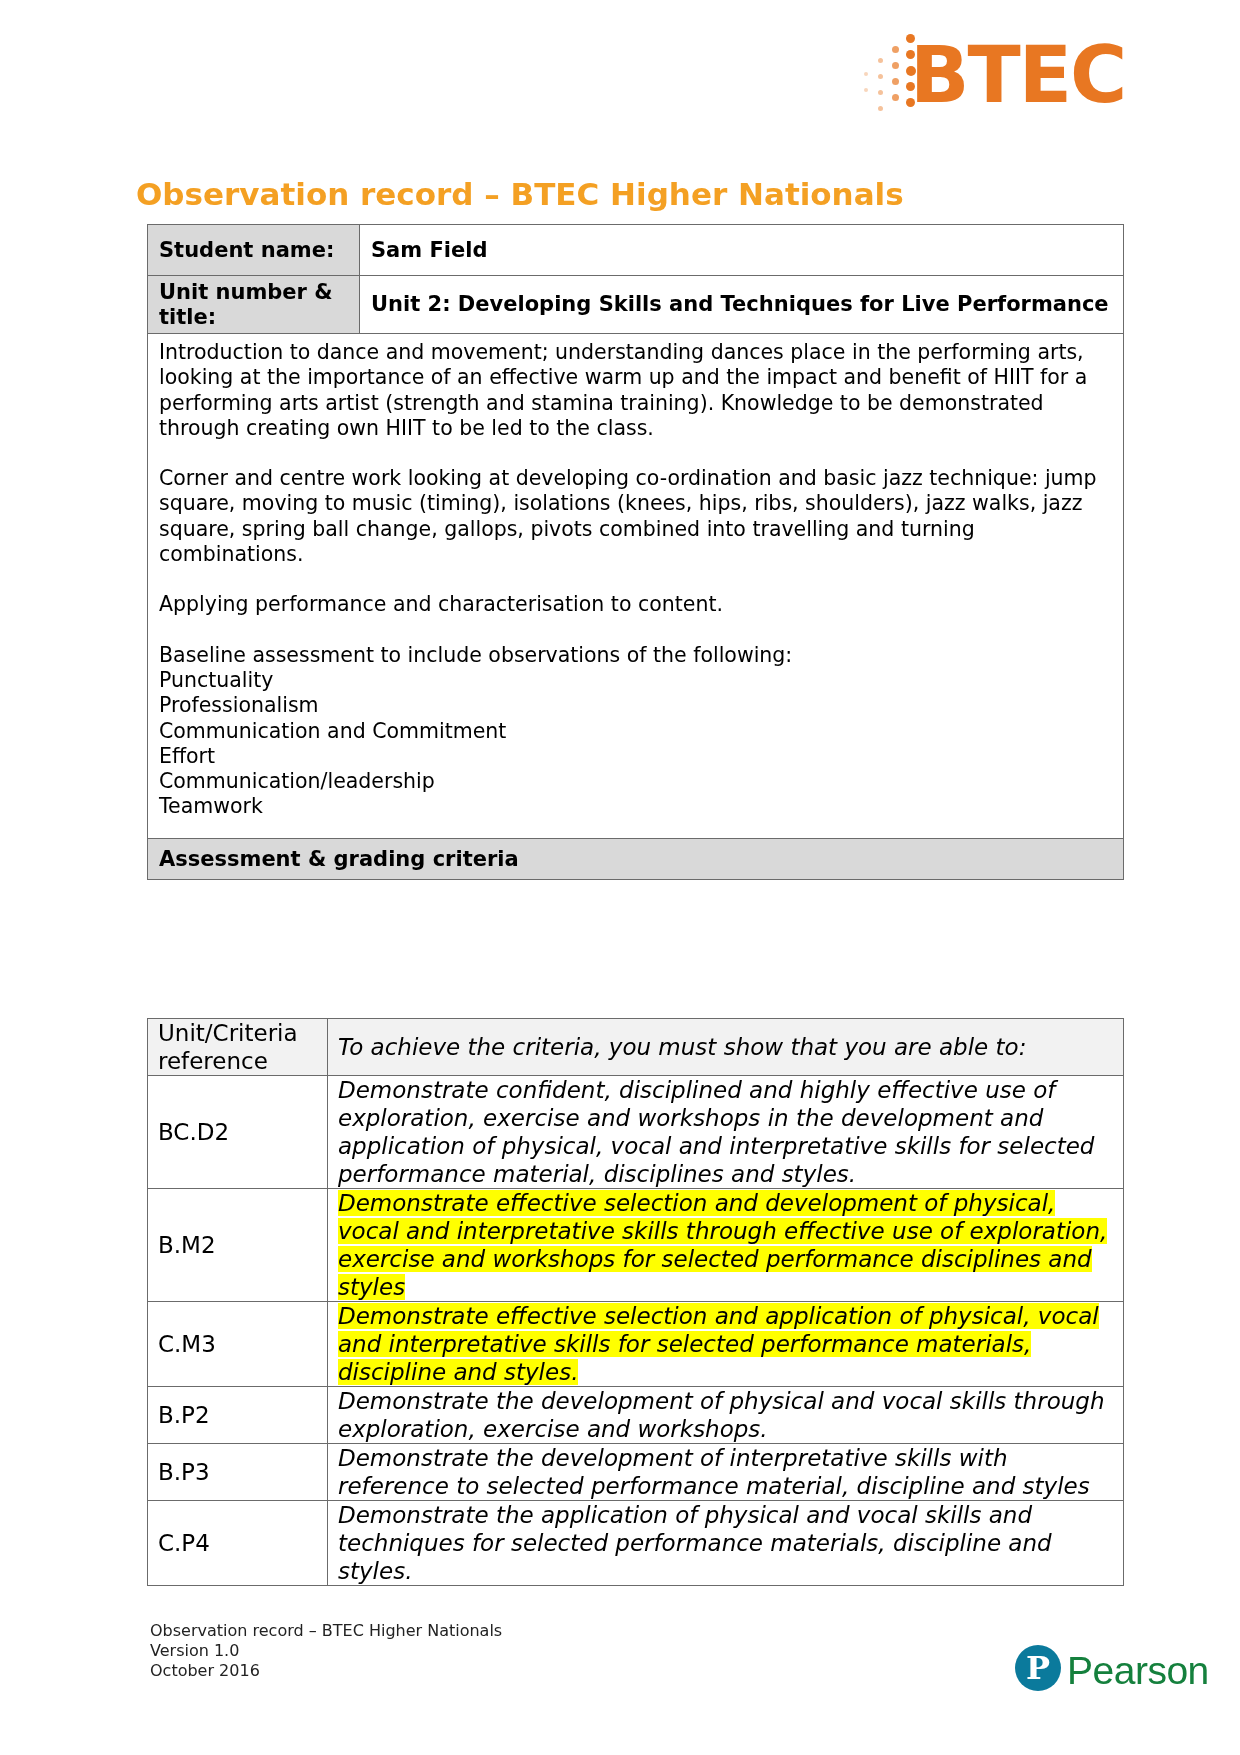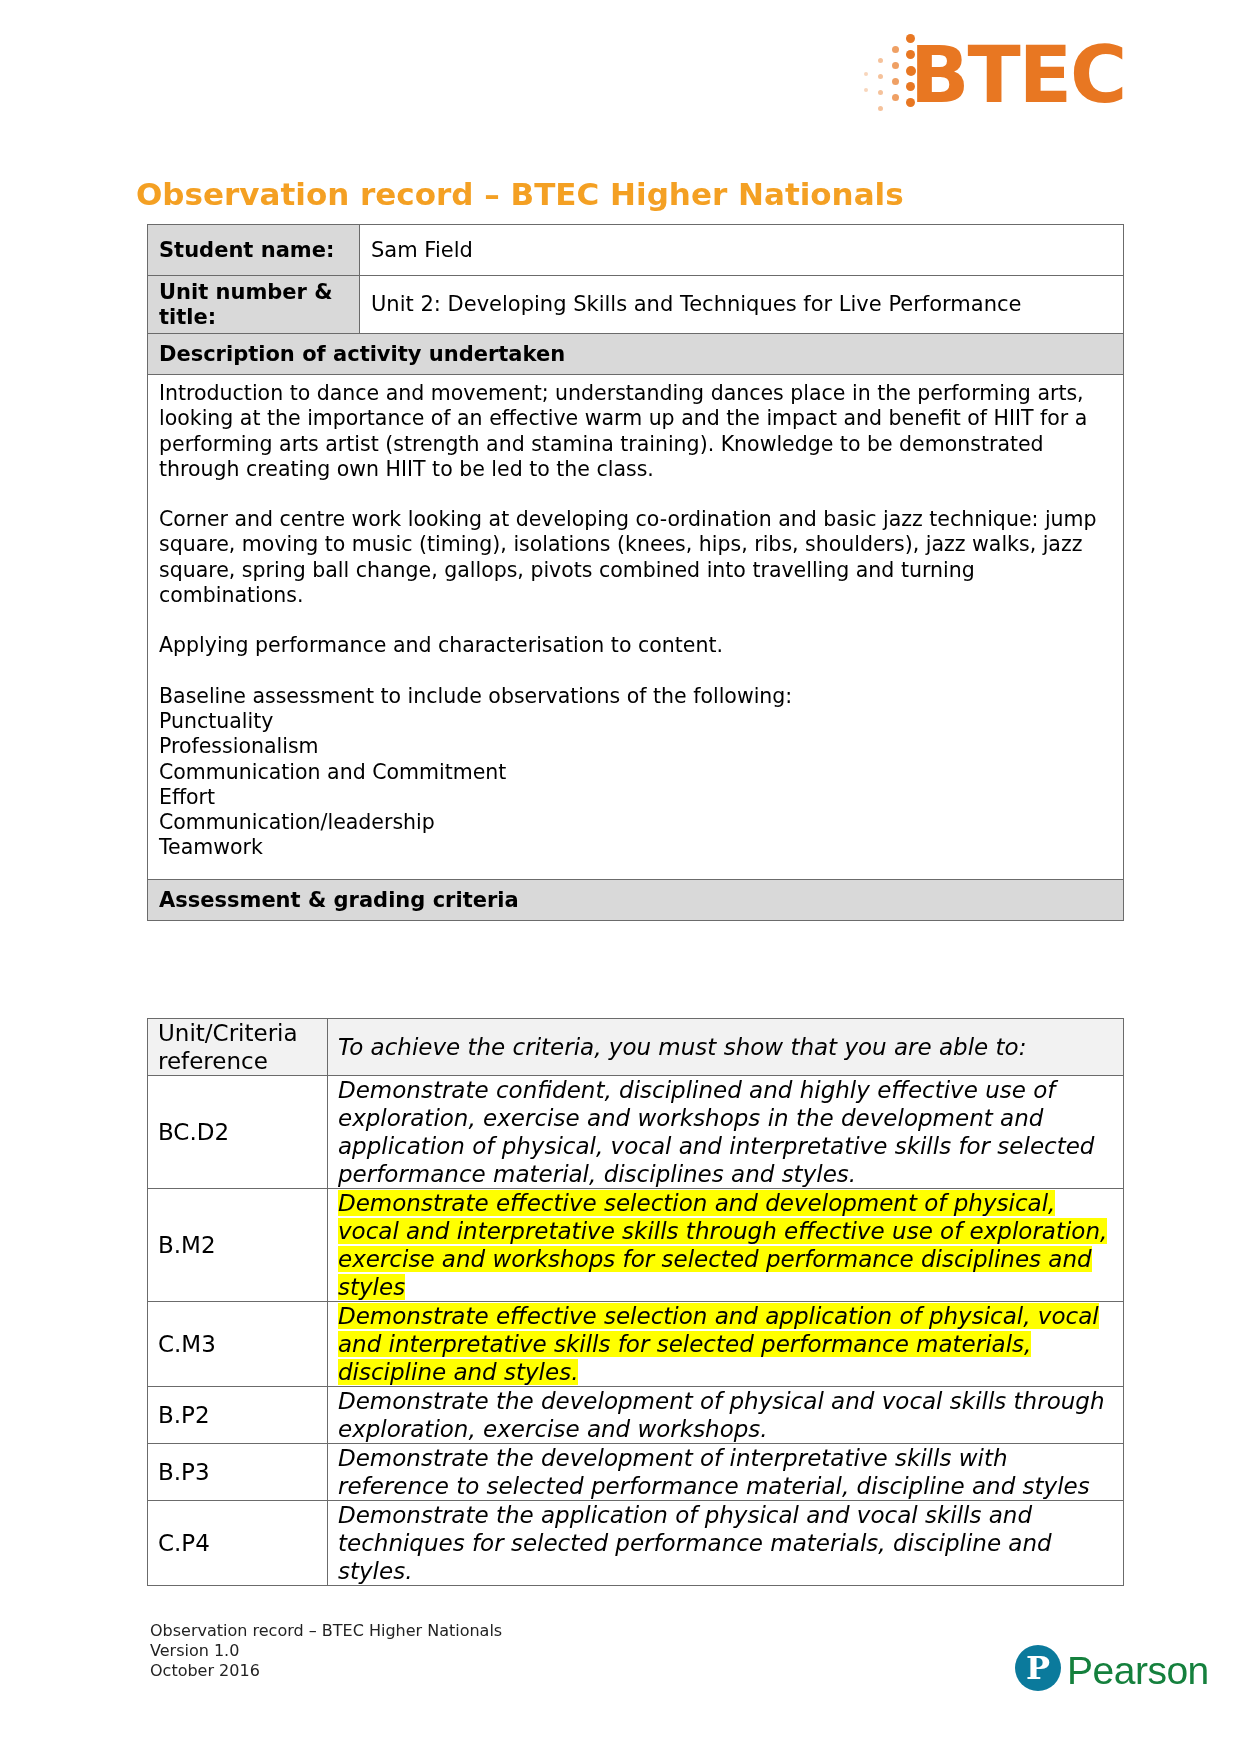--- a/index.html
+++ b/index.html
@@ -9,21 +9,21 @@
     .btec-logo .dots { position: absolute; left: 0; top: 0; width: 60px; height: 84px; }
     .btec-logo .dot { position: absolute; border-radius: 50%; background: #e87722; }
     .btec-logo .word { position: absolute; left: 48px; top: -4px; font-family: "DejaVu Sans", sans-serif; font-weight: bold; font-size: 78px; color: #e87722; letter-spacing: -2px; line-height: 90px; }
 
     .page-title { position: absolute; left: 136px; top: 176px; font-size: 31px; font-weight: bold; color: #f4a023; letter-spacing: 0px; white-space: nowrap; }
 
     table.info { position: absolute; left: 147px; top: 216px; width: 977px; border-collapse: collapse; font-size: 21px; margin-top: 8px; }
     table.info td { border: 1.5px solid #6b6b6b; padding: 0 11px; vertical-align: middle; }
     table.info td.label { background: #d9d9d9; font-weight: bold; width: 189px; }
     table.info td.value { background: #fff; }
-    table.info td.bold { font-weight: normal; }
+    table.info td.bold { font-weight: bold; }
     table.info tr.r1 td { height: 50px; }
     table.info tr.r2 td { height: 52px; }
     table.info tr.r3 td { height: 57px; line-height: 25px; }
     table.info tr.section td { background: #d9d9d9; font-weight: bold; height: 40px; }
     table.info td.desc { padding: 6px 11px 18px 11px; vertical-align: top; line-height: 25.3px; font-size: 20.5px; }
     .desc p { margin: 0 0 25px 0; }
     .desc p:last-child { margin-bottom: 0; }
     .desc .list-item { display: block; }
 
     table.criteria { position: absolute; left: 147px; top: 1018px; width: 977px; border-collapse: collapse; font-size: 23px; }
@@ -70,23 +70,20 @@
 
 <table class="info">
   <tbody>
       <tr class="r1">
     <td class="label">Student name:</td>
     <td class="value bold">Sam Field</td>
   </tr>
   <tr class="r3">
     <td class="label">Unit number &amp; title:</td>
     <td class="value bold">Unit 2: Developing Skills and Techniques for Live Performance</td>
-  </tr>
-  <tr class="section">
-    <td colspan="2">Description of activity undertaken</td>
   </tr>
   <tr>
     <td colspan="2" class="desc">
       <p>Introduction to dance and movement; understanding dances place in the performing arts, looking at the importance of an effective warm up and the impact and benefit of HIIT for a performing arts artist (strength and stamina training). Knowledge to be demonstrated through creating own HIIT to be led to the class.</p>
       <p>Corner and centre work looking at developing co-ordination and basic jazz technique: jump square, moving to music (timing), isolations (knees, hips, ribs, shoulders), jazz walks, jazz square, spring ball change, gallops, pivots combined into travelling and turning combinations.</p>
       <p>Applying performance and characterisation to content.</p>
       <p>
         <span class="list-item">Baseline assessment to include observations of the following:</span>
         <span class="list-item">Punctuality</span>
         <span class="list-item">Professionalism</span>

